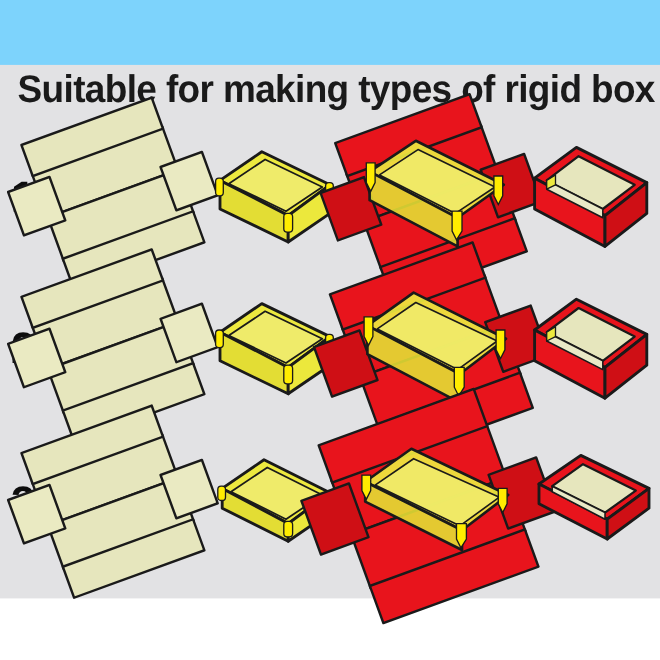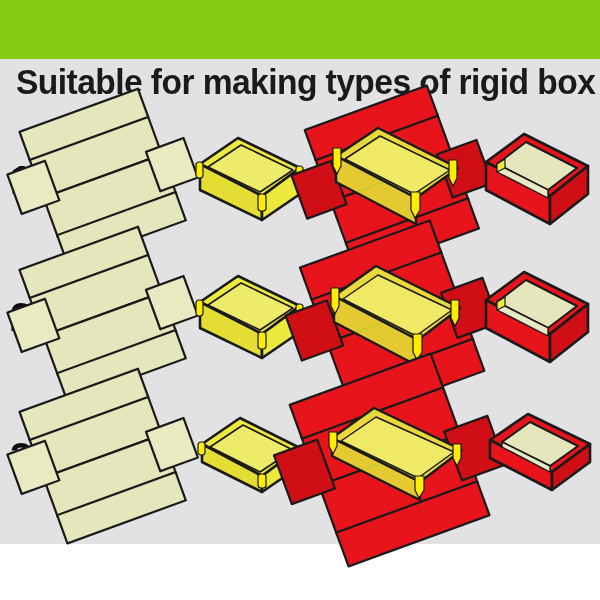--- a/index.html
+++ b/index.html
@@ -6,21 +6,21 @@
   html,body{margin:0;padding:0;}
   body{
     width:600px;height:600px;
     background:#ffffff;
     font-family:"Liberation Sans", sans-serif;
     overflow:hidden;
   }
   #stage{
     position:relative;
     width:600px;height:440px;
-    background:#84cc16;
+    background:#7dd3fc;
   }
   #panel{
     position:absolute;
     left:0; top:59px;
     width:600px; height:485px;
     background:#e2e2e4;
   }
   #title{
     position:absolute;
     left:16px; top:62px;

